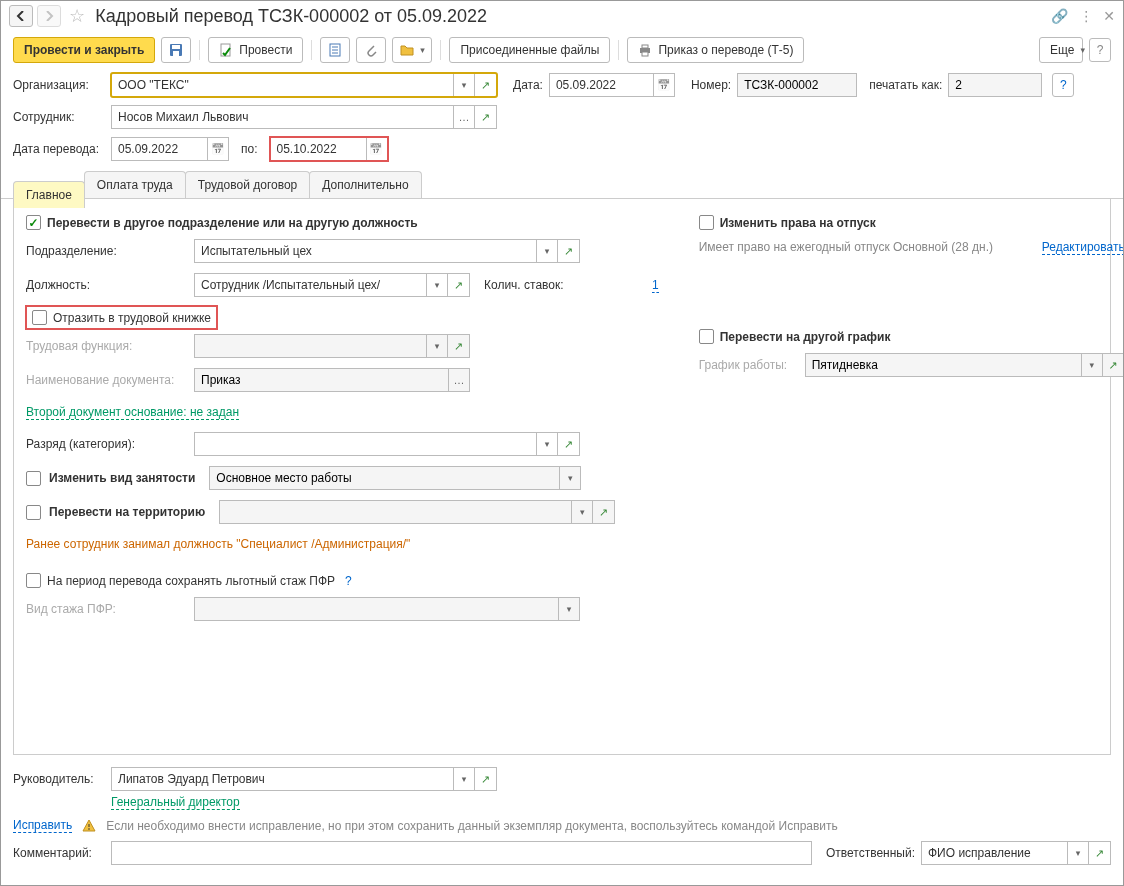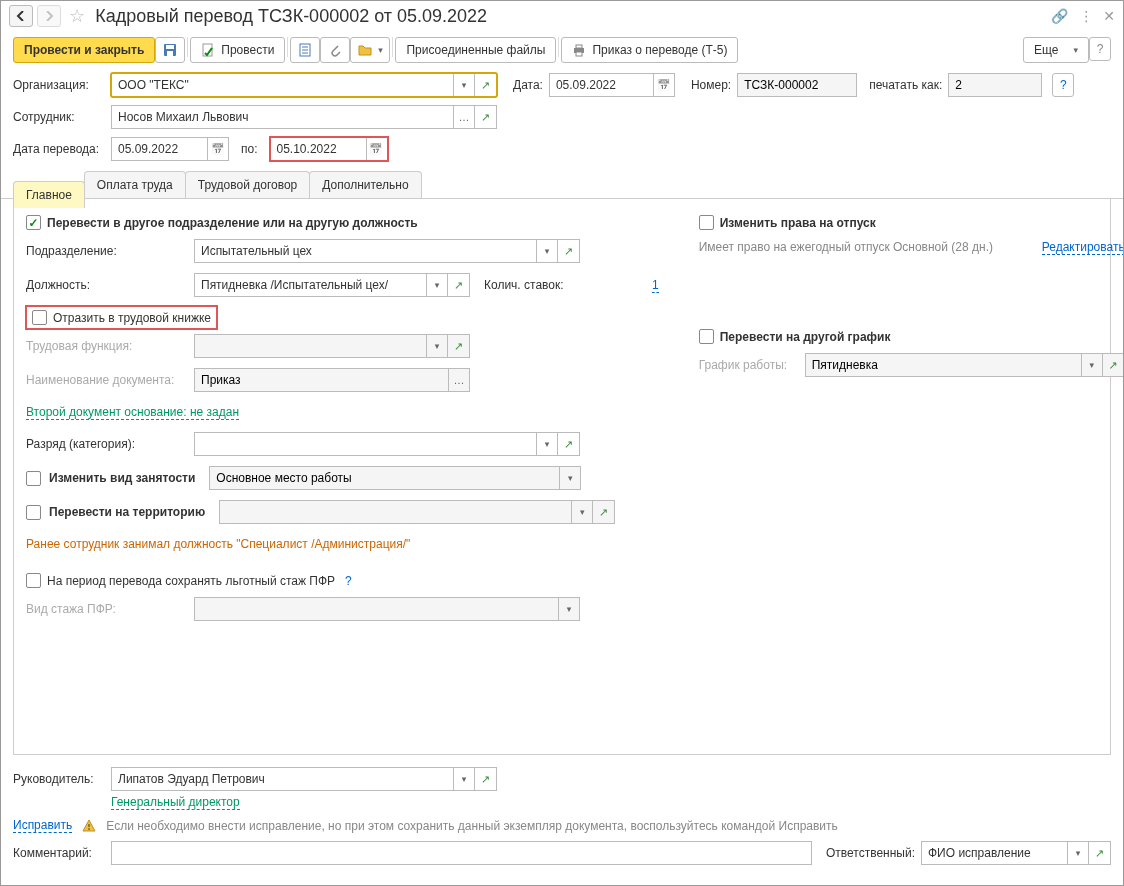--- a/index.html
+++ b/index.html
@@ -29,22 +29,23 @@
     align-items: center;
     justify-content: center;
     cursor: pointer;
   }
   .star-icon { color: #bbb; font-size: 18px; margin-left: 4px; }
   .title-text { font-size: 18px; margin-left: 6px; flex: 1; }
   .title-right { display: flex; gap: 10px; align-items: center; color: #999; }
   .title-right span { cursor: pointer; font-size: 14px; }
   .toolbar {
     display: flex;
-    align-items: flex-start;
+    align-items: center;
     padding: 6px 12px;
+    gap: 6px;
   }
   .btn {
     border: 1px solid #bbb;
     background: #fff;
     border-radius: 3px;
     padding: 4px 10px;
     height: 26px;
     display: flex;
     align-items: center;
     gap: 6px;
@@ -218,21 +219,21 @@
   <div class="sep"></div>
   <div class="btn">
     <svg width="14" height="14">
         <rect x="2" y="5" width="10" height="5" fill="#888"></rect>
         <rect x="4" y="2" width="6" height="3" fill="#fff" stroke="#888"></rect>
         <rect x="4" y="9" width="6" height="4" fill="#fff" stroke="#888"></rect>
       </svg>
     <span>Приказ о переводе (Т-5)</span>
   </div>
   <div class="spacer"></div>
-  <div class="btn" style="width:66px">
+  <div class="btn" style="width:44px">
     <span>Еще</span>
     <span style="font-size:9px;color:#666;margin-left:auto">▾</span>
   </div>
   <div class="help-q">?</div>
 </div>
 
 <div class="form-row">
   <label style="width:92px">Организация:</label>
   <div class="input-group hl-yellow" style="border-radius:2px">
     <div class="input" style="width:342px">ООО "ТЕКС"</div>
@@ -293,21 +294,21 @@
         <label>Подразделение:</label>
         <div class="input-group">
           <div class="input" style="width:342px">Испытательный цех</div>
           <div class="ig-btn dd-arrow"></div>
           <div class="ig-btn ext-icon"></div>
         </div>
       </div>
       <div class="field-row">
         <label>Должность:</label>
         <div class="input-group">
-          <div class="input" style="width:232px">Пятидневка /Испытательный цех/</div>
+          <div class="input" style="width:232px">Сотрудник /Испытательный цех/</div>
           <div class="ig-btn dd-arrow"></div>
           <div class="ig-btn ext-icon"></div>
         </div>
         <label style="margin-left:6px">Колич. ставок:</label>
         <span class="link" style="border-bottom:1px dashed #0066cc;text-decoration:none">1</span>
       </div>
       <div class="hl-red" style="display:inline-block;margin-top:4px">
         <div class="check-row" style="padding:4px 6px">
           <div class="checkbox"></div>
           <span>Отразить в трудовой книжке</span>

